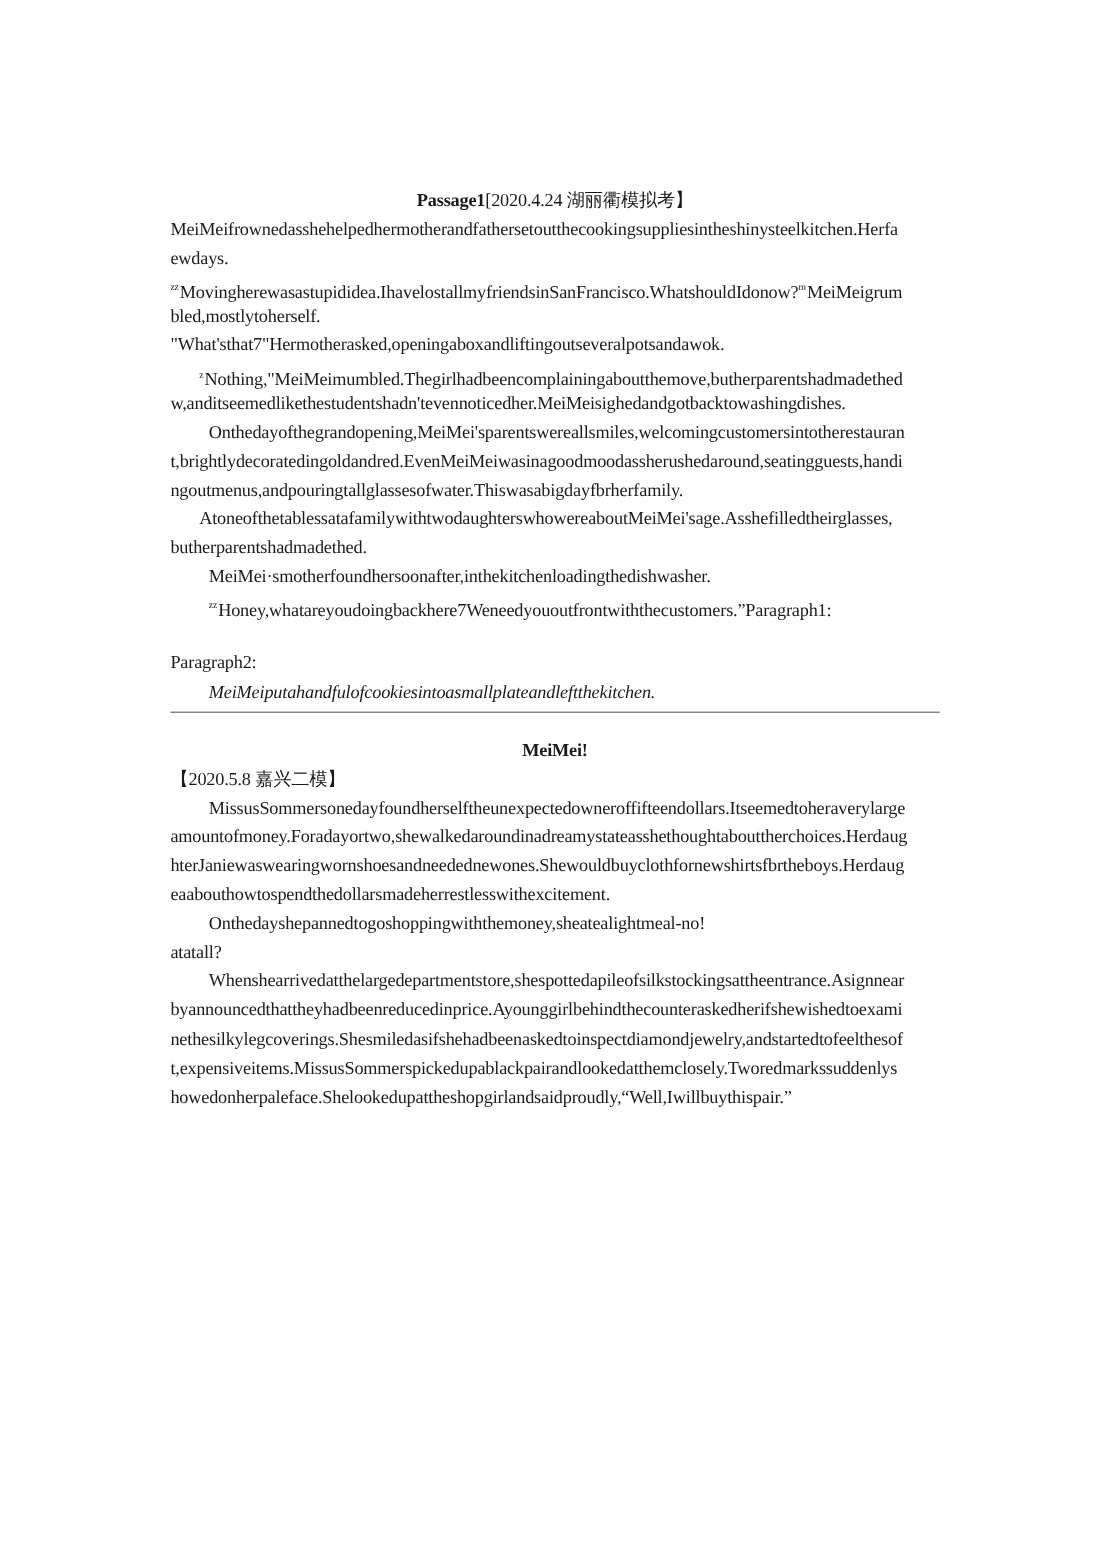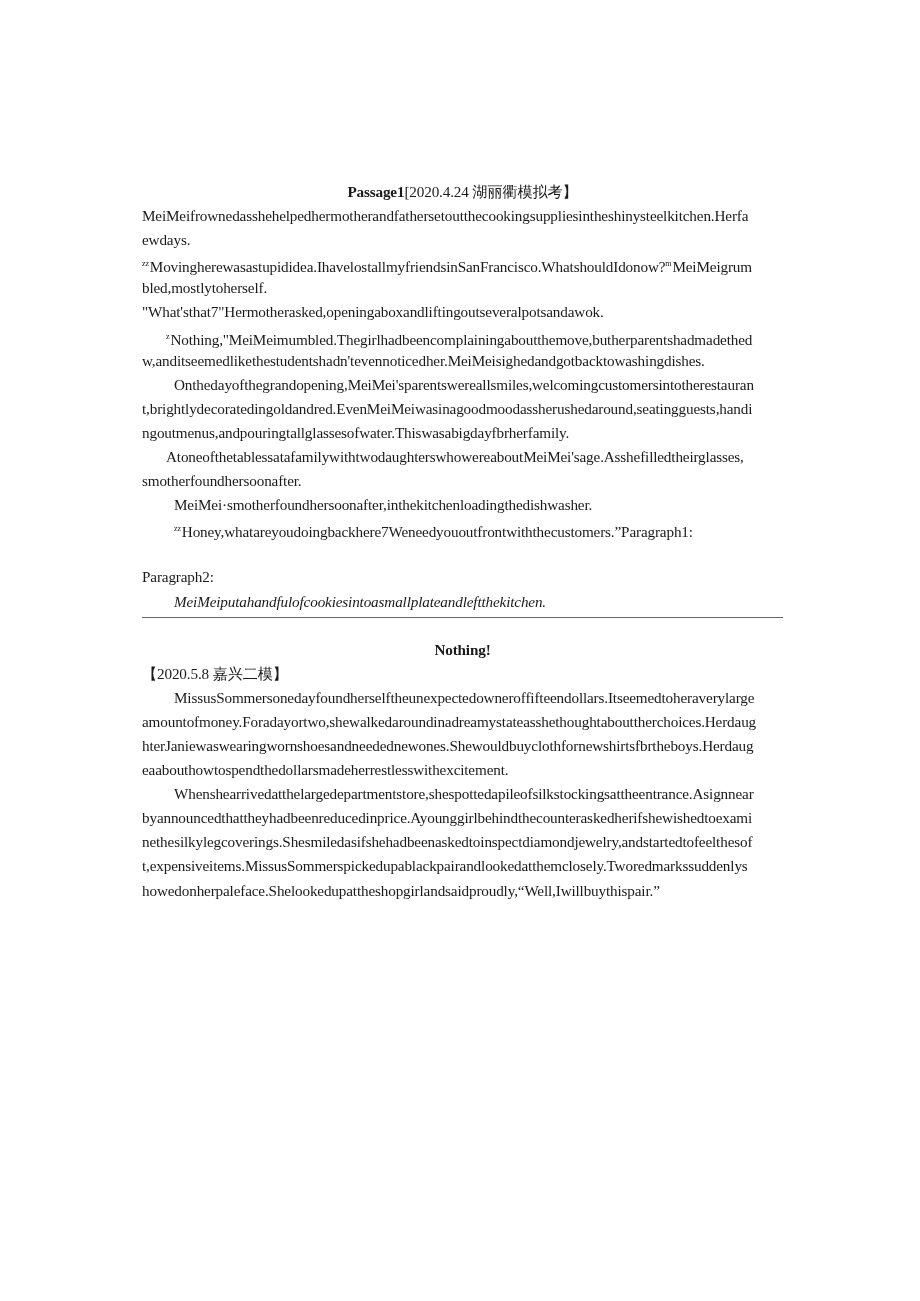--- a/index.html
+++ b/index.html
@@ -1,18 +1,18 @@
 <!DOCTYPE html>
 <html><head>
 <meta charset="utf-8">
 <style>
   html, body { margin: 0; padding: 0; background: #ffffff; }
   body { width: 920px; height: 1301px; position: relative; overflow: hidden;
          font-family: "Liberation Serif", "DejaVu Serif", serif; color: #1a1a1a; }
-  .page { position: absolute; left: 142px; top: 180px; width: 641px; }
+  .page { position: absolute; left: 142px; top: 156px; width: 641px; }
   .line { display: block; font-size: 15.2px; line-height: 24.1px; height: 24.1px;
           white-space: nowrap; overflow: hidden; letter-spacing: -0.15px; }
   .indent { padding-left: 32px; }
   .indent-s { padding-left: 24px; }
   .center { text-align: center; }
   .bold { font-weight: bold; }
   .italic { font-style: italic; }
   .sup { font-size: 8px; vertical-align: 6px; margin-right: 1px; }
   .blank { display: inline-block; width: 387px; border-bottom: 1px solid #555; height: 12px; margin-left: 6px; vertical-align: 0; }
   .gap { height: 24px; }
@@ -33,39 +33,41 @@
     <span class="line">ewdays.</span>
     <span class="line"><span class="sup">zz</span><span>Movingherewasastupididea.IhavelostallmyfriendsinSanFrancisco.WhatshouldIdonow?</span><span class="sup">m</span><span>MeiMeigrum</span></span>
     <span class="line">bled,mostlytoherself.</span>
     <span class="line">"What'sthat7"Hermotherasked,openingaboxandliftingoutseveralpotsandawok.</span>
     <span class="line indent-s"><span class="sup">z</span><span>Nothing,"MeiMeimumbled.Thegirlhadbeencomplainingaboutthemove,butherparentshadmadethed</span></span>
     <span class="line">w,anditseemedlikethestudentshadn'tevennoticedher.MeiMeisighedandgotbacktowashingdishes.</span>
     <span class="line indent">Onthedayofthegrandopening,MeiMei'sparentswereallsmiles,welcomingcustomersintotherestauran</span>
     <span class="line">t,brightlydecoratedingoldandred.EvenMeiMeiwasinagoodmoodassherushedaround,seatingguests,handi</span>
     <span class="line">ngoutmenus,andpouringtallglassesofwater.Thiswasabigdayfbrherfamily.</span>
     <span class="line indent-s">AtoneofthetablessatafamilywithtwodaughterswhowereaboutMeiMei'sage.Asshefilledtheirglasses,</span>
-    <span class="line">smotherfoundhersoonafter.</span>
+    <span class="line">butherparentshadmadethed.</span>
     <span class="line indent">MeiMei·smotherfoundhersoonafter,inthekitchenloadingthedishwasher.</span>
     <span class="line indent"><span class="sup">zz</span><span>Honey,whatareyoudoingbackhere7Weneedyououtfrontwiththecustomers.”Paragraph1:</span></span>
     <div class="gap"></div>
     <span class="line">Paragraph2:</span>
     <span class="line indent italic">MeiMeiputahandfulofcookiesintoasmallplateandleftthekitchen.</span>
   </div>
 
   <div class="rule"></div>
 
   <div class="heading-gap"></div>
 
-  <div class="line center bold">Nothing!</div>
+  <div class="line center bold">MeiMei!</div>
   <div class="line">【2020.5.8 嘉兴二模】</div>
 
   <div>
     <span class="line indent">MissusSommersonedayfoundherselftheunexpectedowneroffifteendollars.Itseemedtoheraverylarge</span>
     <span class="line">amountofmoney.Foradayortwo,shewalkedaroundinadreamystateasshethoughtabouttherchoices.Herdaug</span>
     <span class="line">hterJaniewaswearingwornshoesandneedednewones.Shewouldbuyclothfornewshirtsfbrtheboys.Herdaug</span>
     <span class="line">eaabouthowtospendthedollarsmadeherrestlesswithexcitement.</span>
+    <span class="line indent">Onthedayshepannedtogoshoppingwiththemoney,sheatealightmeal-no!</span>
+    <span class="line">atatall?</span>
     <span class="line indent">Whenshearrivedatthelargedepartmentstore,shespottedapileofsilkstockingsattheentrance.Asignnear</span>
     <span class="line">byannouncedthattheyhadbeenreducedinprice.Ayounggirlbehindthecounteraskedherifshewishedtoexami</span>
     <span class="line">nethesilkylegcoverings.Shesmiledasifshehadbeenaskedtoinspectdiamondjewelry,andstartedtofeelthesof</span>
     <span class="line">t,expensiveitems.MissusSommerspickedupablackpairandlookedatthemclosely.Tworedmarkssuddenlys</span>
     <span class="line">howedonherpaleface.Shelookedupattheshopgirlandsaidproudly,“Well,Iwillbuythispair.”</span>
   </div>
 </div>
 
 </body></html>

